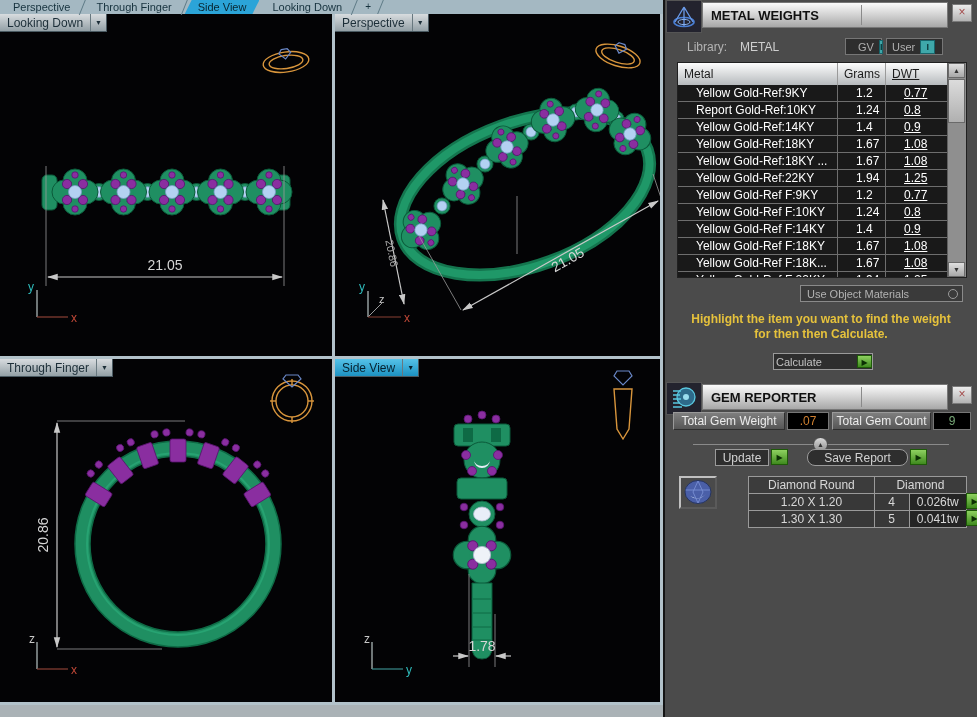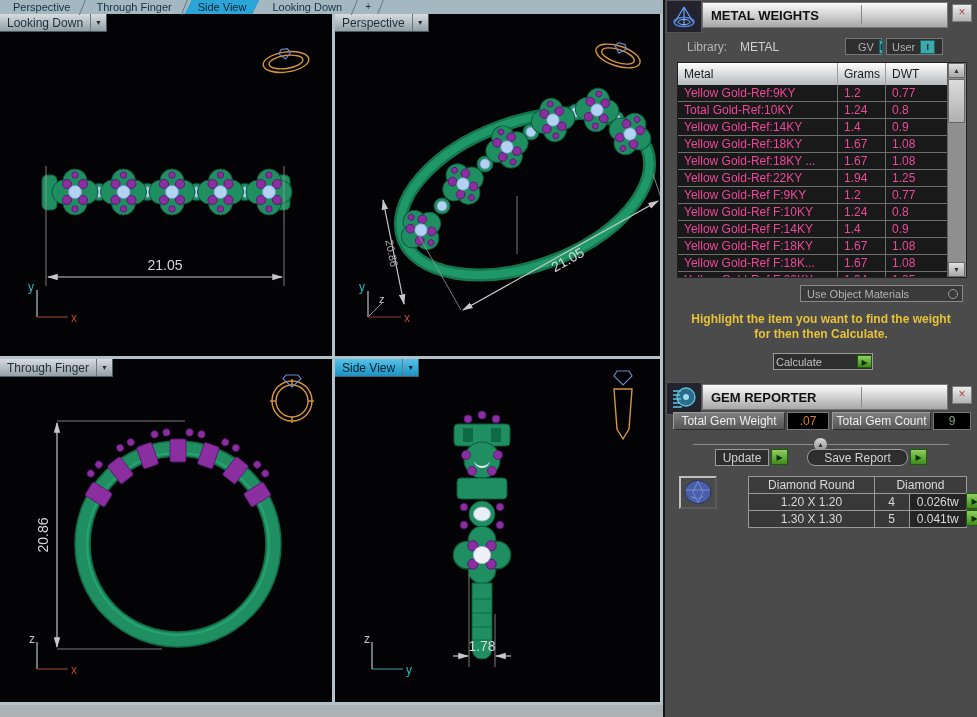--- a/index.html
+++ b/index.html
@@ -59,23 +59,23 @@
             font-size:9px;font-weight:bold;text-align:center;line-height:12px;margin:0 1px 0 5px;}
 
   
   .mtable{position:absolute;left:12px;top:62px;width:290px;background:#191919;border:1px solid #202020;box-sizing:border-box;}
   .mhead{display:flex;height:22px;background:linear-gradient(#fdfdfd,#b6babd);color:#1c1c1c;
          font-size:12px;align-items:center;}
   .mhead .hc{box-sizing:border-box;border-right:1px solid #9a9a9a;height:100%;display:flex;
              align-items:center;padding-left:6px;}
   .mbody{height:192px;overflow:hidden;}
   .mrow{display:flex;height:17px;border-bottom:1px solid #6e6e6e;box-sizing:border-box;background:#191919;}
-  .mc{box-sizing:border-box;border-right:1px solid #6e6e6e;font-size:12px;color:#ec4899;
-      padding-left:6px;line-height:16px;overflow:hidden;white-space:nowrap;}
-  .w-name{width:160px;}.w-grams{width:48px;}.w-dwt{width:64px;}
+  .mc{box-sizing:border-box;border-right:1px solid #6e6e6e;font-size:12px;color:#ffffff;
+      padding-left:18px;line-height:16px;overflow:hidden;white-space:nowrap;}
+  .w-name{width:160px;}.w-grams{width:48px;}.w-dwt{width:64px;text-decoration:underline;}
   .scrollcol{position:absolute;right:0;top:0;bottom:0;width:18px;background:#8f8f8f;
              border-left:1px solid #606060;}
   .sbtn{position:absolute;left:0;width:17px;height:15px;background:linear-gradient(#e0e0e0,#a8a8a8);
         border:1px solid #6a6a6a;box-sizing:border-box;font-size:7px;color:#333;text-align:center;
         line-height:13px;}
   .sthumb{position:absolute;left:0;top:16px;width:17px;height:44px;background:linear-gradient(#dcdcdc,#b0b0b0);
           border:1px solid #6a6a6a;box-sizing:border-box;}
 
   .uobtn{position:absolute;left:135px;top:285px;width:163px;height:17px;background:#3a3a3a;
          border:1px solid #8a8a8a;box-sizing:border-box;font-size:11px;color:#b2b2b2;
@@ -409,21 +409,21 @@
         <div class="hc w-dwt">DWT</div>
       </div>
       <div class="mbody" id="mrows-mount">
   <div class="mrow">
     <div class="mc w-name">Yellow Gold-Ref:9KY</div>
     <div class="mc w-grams">1.2</div>
     <div class="mc w-dwt">0.77</div>
   </div>
 
   <div class="mrow">
-    <div class="mc w-name">Total Gold-Ref:10KY</div>
+    <div class="mc w-name">Report Gold-Ref:10KY</div>
     <div class="mc w-grams">1.24</div>
     <div class="mc w-dwt">0.8</div>
   </div>
 
   <div class="mrow">
     <div class="mc w-name">Yellow Gold-Ref:14KY</div>
     <div class="mc w-grams">1.4</div>
     <div class="mc w-dwt">0.9</div>
   </div>
 

